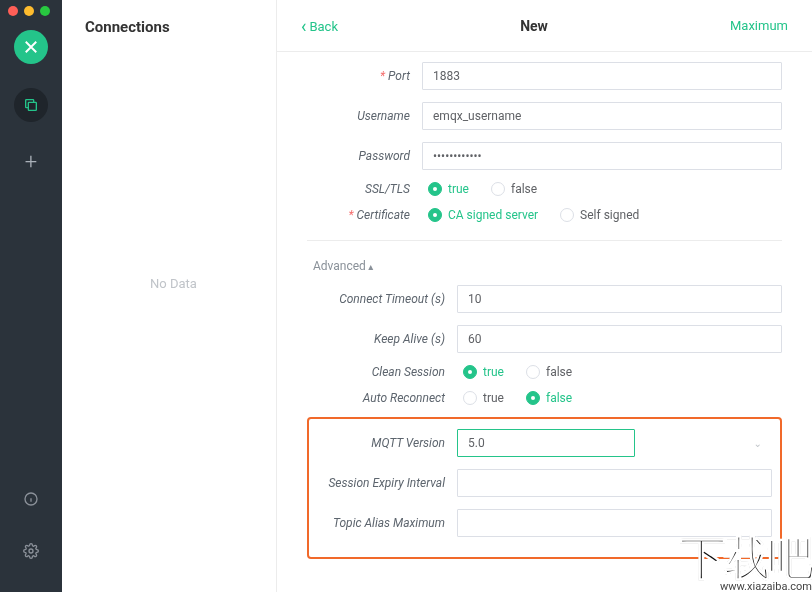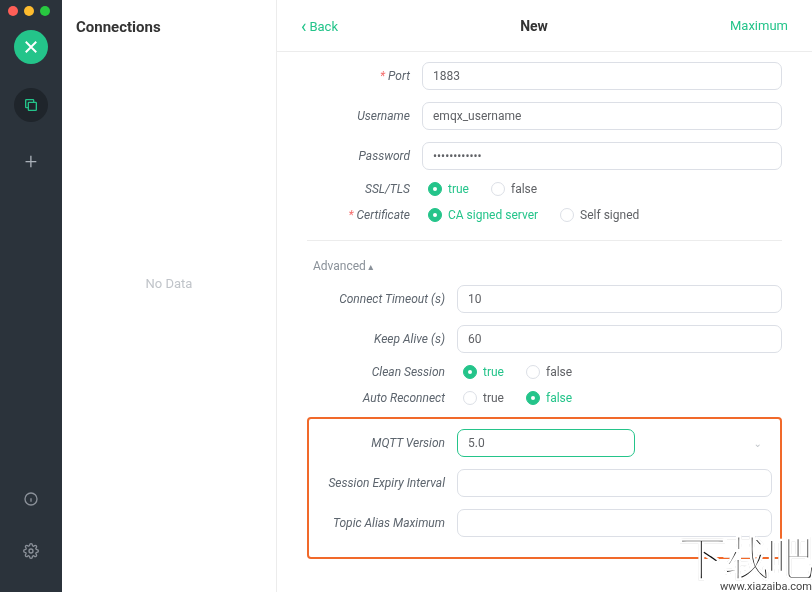--- a/index.html
+++ b/index.html
@@ -6,34 +6,34 @@
     body { width: 812px; height: 592px; overflow: hidden; background: #fff; position: relative; }
     .window-dots { position: absolute; top: 6px; left: 8px; display: flex; gap: 6px; z-index: 10; }
     .dot { width: 10px; height: 10px; border-radius: 50%; }
     .sidebar { position: absolute; left: 0; top: 0; width: 62px; height: 100%; background: #2b333b; display: flex; flex-direction: column; align-items: center; padding-top: 30px; }
     .logo { width: 34px; height: 34px; border-radius: 50%; background: #24c48a; display: flex; align-items: center; justify-content: center; margin-bottom: 24px; }
     .logo svg { width: 18px; height: 18px; }
     .nav-btn { width: 34px; height: 34px; border-radius: 50%; display: flex; align-items: center; justify-content: center; margin-bottom: 18px; color: #8b9199; cursor: pointer; }
     .nav-btn.dark { background: #1f252b; color: #24c48a; }
     .plus { color:#aab1b9; font-size:22px; font-weight:300; margin-top:4px;}
     .spacer { flex: 1; }
-    .left-panel { position: absolute; left: 62px; top: 0; width: 215px; height: 100%; background: #fff; border-right: 1px solid #ececec; }
+    .left-panel { position: absolute; left: 62px; top: 0; width: 215px; height: 100%; background: #fff; border-right: 1px solid #ececec; padding-left: 9px; }
     .left-title { font-size: 15px; font-weight: 700; color: #333; padding: 18px 14px 0; }
     .no-data { text-align: center; color: #c0c4c9; font-size: 13px; margin-top: 240px; }
     .main { position: absolute; left: 277px; top: 0; right: 0; height: 100%; overflow-y: auto; }
     .topbar { height: 52px; display: flex; align-items: center; justify-content: space-between; padding: 16px 24px; border-bottom: 1px solid #ececec; }
     .back { color: #24c48a; font-size: 13px; cursor: pointer; }
     .back::before { content: "‹"; font-size: 18px; margin-right: 3px; vertical-align: -1px; }
     .top-title { font-weight: 700; font-size: 14px; color: #333; }
     .connect { color: #24c48a; font-size: 13px; cursor: pointer; }
     .form-area { padding: 10px 30px 20px; }
     .row { display: flex; align-items: center; margin-bottom: 12px; }
     .label { width: 115px; text-align: right; font-size: 12px; color: #5d656e; padding-right: 12px; font-style: italic; }
     .req::before { content: "* "; color: #f56c6c; }
-    .input { flex: 1; height: 28px; border: 1px solid #dcdfe6; border-radius: 7px; padding: 0 10px; font-size: 12px; color: #606266; background:#fff; }
+    .input { flex: 1; height: 28px; border: 1px solid #dcdfe6; border-radius: 1px; padding: 0 10px; font-size: 12px; color: #606266; background:#fff; }
     .input.focused { border-color: #24c48a; }
     .radios { display: flex; gap: 22px; align-items: center; padding-left: 6px; }
     .radio { display: flex; align-items: center; gap: 6px; font-size: 12px; color: #606266; cursor: pointer; }
     .rcircle { width: 14px; height: 14px; border-radius: 50%; border: 1px solid #dcdfe6; display: inline-flex; align-items: center; justify-content: center; }
     .checked .rcircle { border-color: #24c48a; background: #24c48a; }
     .checked .rcircle::after { content: ""; width: 4px; height: 4px; background: #fff; border-radius: 50%; }
     .checked .rtext { color: #24c48a; }
     .divider { height: 1px; background: #ececec; margin: 18px 0; }
     .adv-head { color: #8a9199; font-size: 12px; margin: 18px 0 12px 6px; cursor:pointer; }
     .adv-head::after { content: " ▴"; font-size: 10px; }

